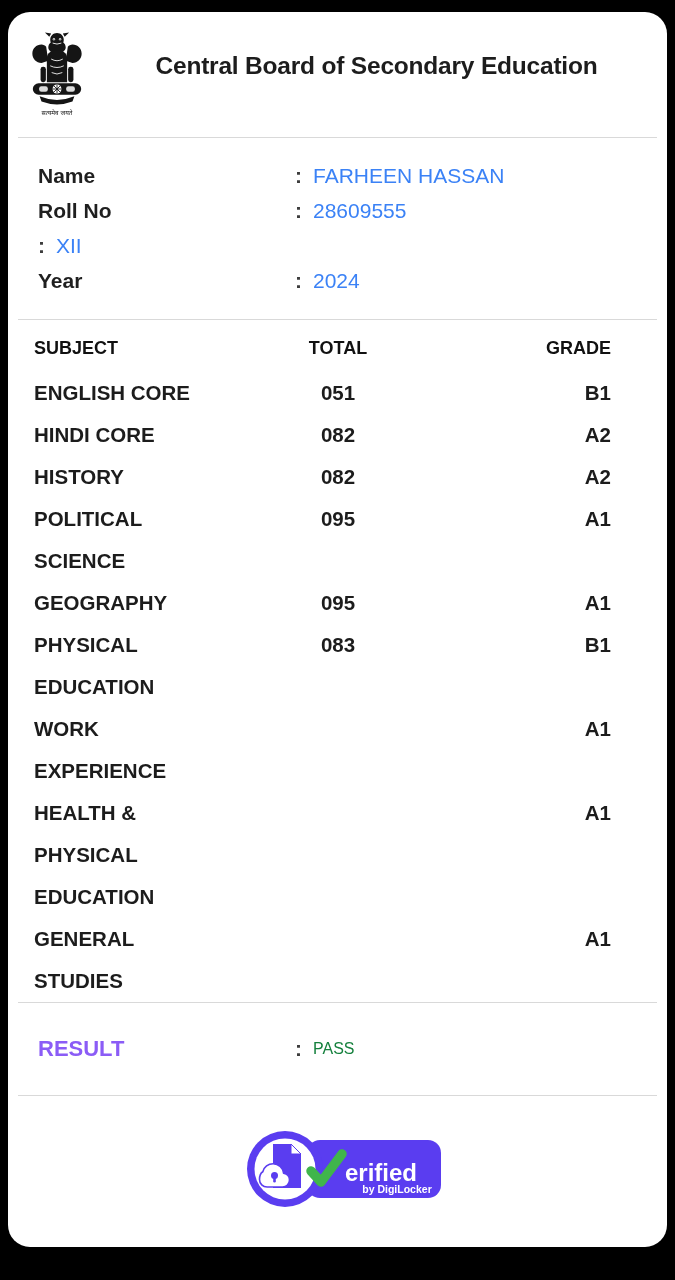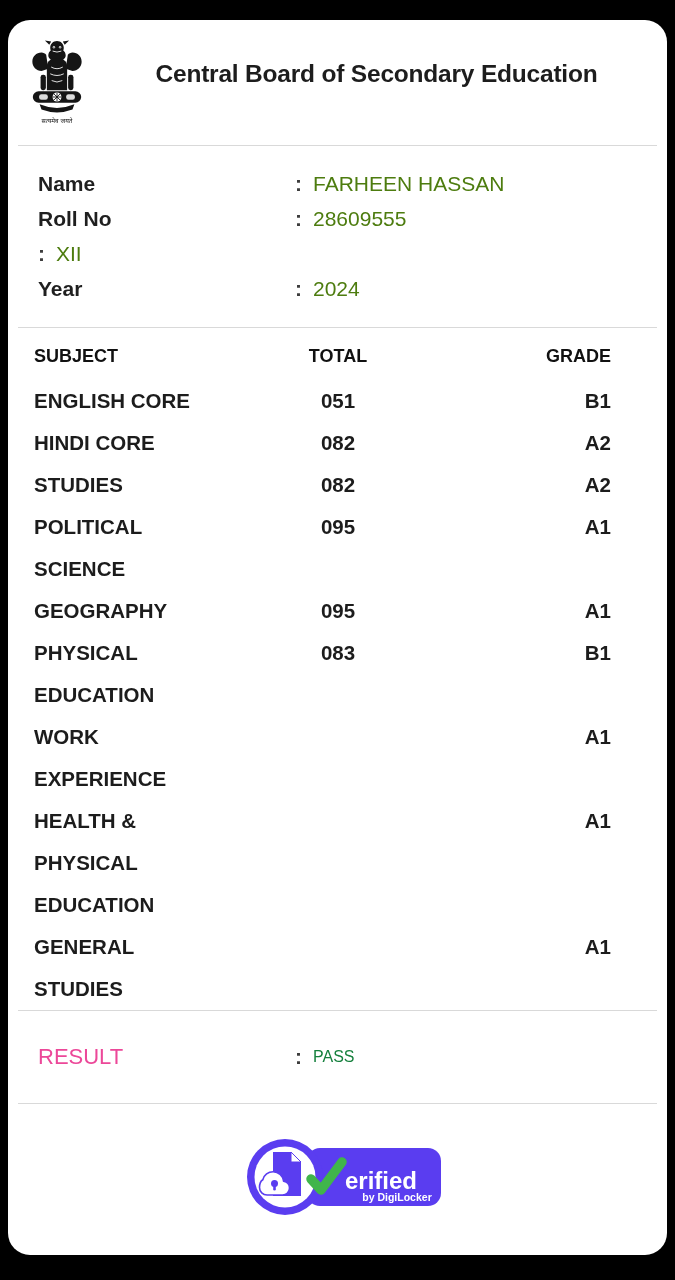--- a/index.html
+++ b/index.html
@@ -5,21 +5,21 @@
   * { margin:0; padding:0; box-sizing:border-box; }
   html,body { width:675px; height:1280px; }
   body {
     background:#000;
     position:relative;
     font-family:"Liberation Sans", sans-serif;
     overflow:hidden;
   }
   .card {
     position:absolute;
-    left:8px; top:20px;
+    left:8px; top:12px;
     width:659px; height:1235px;
     background:#ffffff;
     border-radius:22px;
     overflow:hidden;
   }
   
   .card-header {
     height:125px;
     display:flex;
     align-items:flex-start;
@@ -42,21 +42,21 @@
   
   .info-section { padding:20px 8px 21px 0; }
   .info-row {
     display:flex;
     line-height:35px;
     font-size:21px;
     padding-left:30px;
   }
   .info-label { width:257px; color:#1f1f1f; font-weight:600; }
   .colon { width:18px; color:#3c3c3c; font-weight:600; }
-  .info-value { color:#4d7c0f; }
+  .info-value { color:#3b82f6; }
   
   table.marks {
     width:100%;
     border-collapse:collapse;
     table-layout:fixed;
     margin-top:4px;
   }
   table.marks th {
     line-height:48px;
     font-size:18px;
@@ -78,21 +78,21 @@
   td.total { vertical-align:middle; }
   th.grade,   td.grade   { text-align:right; padding-right:56px; }
   
   .result-section { padding:24px 0; }
   .result-row {
     display:flex;
     line-height:44px;
     padding-left:30px;
     font-size:22px;
   }
-  .result-label { width:257px; color:#ec4899; font-weight:400; }
+  .result-label { width:257px; color:#8b5cf6; font-weight:700; }
   .result-row .colon { font-size:21px; }
   .result-value { color:#15803d; font-size:16px; }
   
   .badge-wrap { margin-top:34px; text-align:center;margin-left:10px; }
   .verified-badge { display:inline-block; }
   .badge-verified-text {
     font-family:"Liberation Sans", sans-serif;
     font-weight:700;
     font-size:24px;
     fill:#ffffff;
@@ -194,21 +194,21 @@
         <td class="subject">ENGLISH CORE</td>
         <td class="total">051</td>
         <td class="grade">B1</td>
       </tr>
       <tr>
         <td class="subject">HINDI CORE</td>
         <td class="total">082</td>
         <td class="grade">A2</td>
       </tr>
       <tr>
-        <td class="subject">STUDIES</td>
+        <td class="subject">HISTORY</td>
         <td class="total">082</td>
         <td class="grade">A2</td>
       </tr>
       <tr>
         <td class="subject">POLITICAL SCIENCE</td>
         <td class="total">095</td>
         <td class="grade">A1</td>
       </tr>
       <tr>
         <td class="subject">GEOGRAPHY</td>

